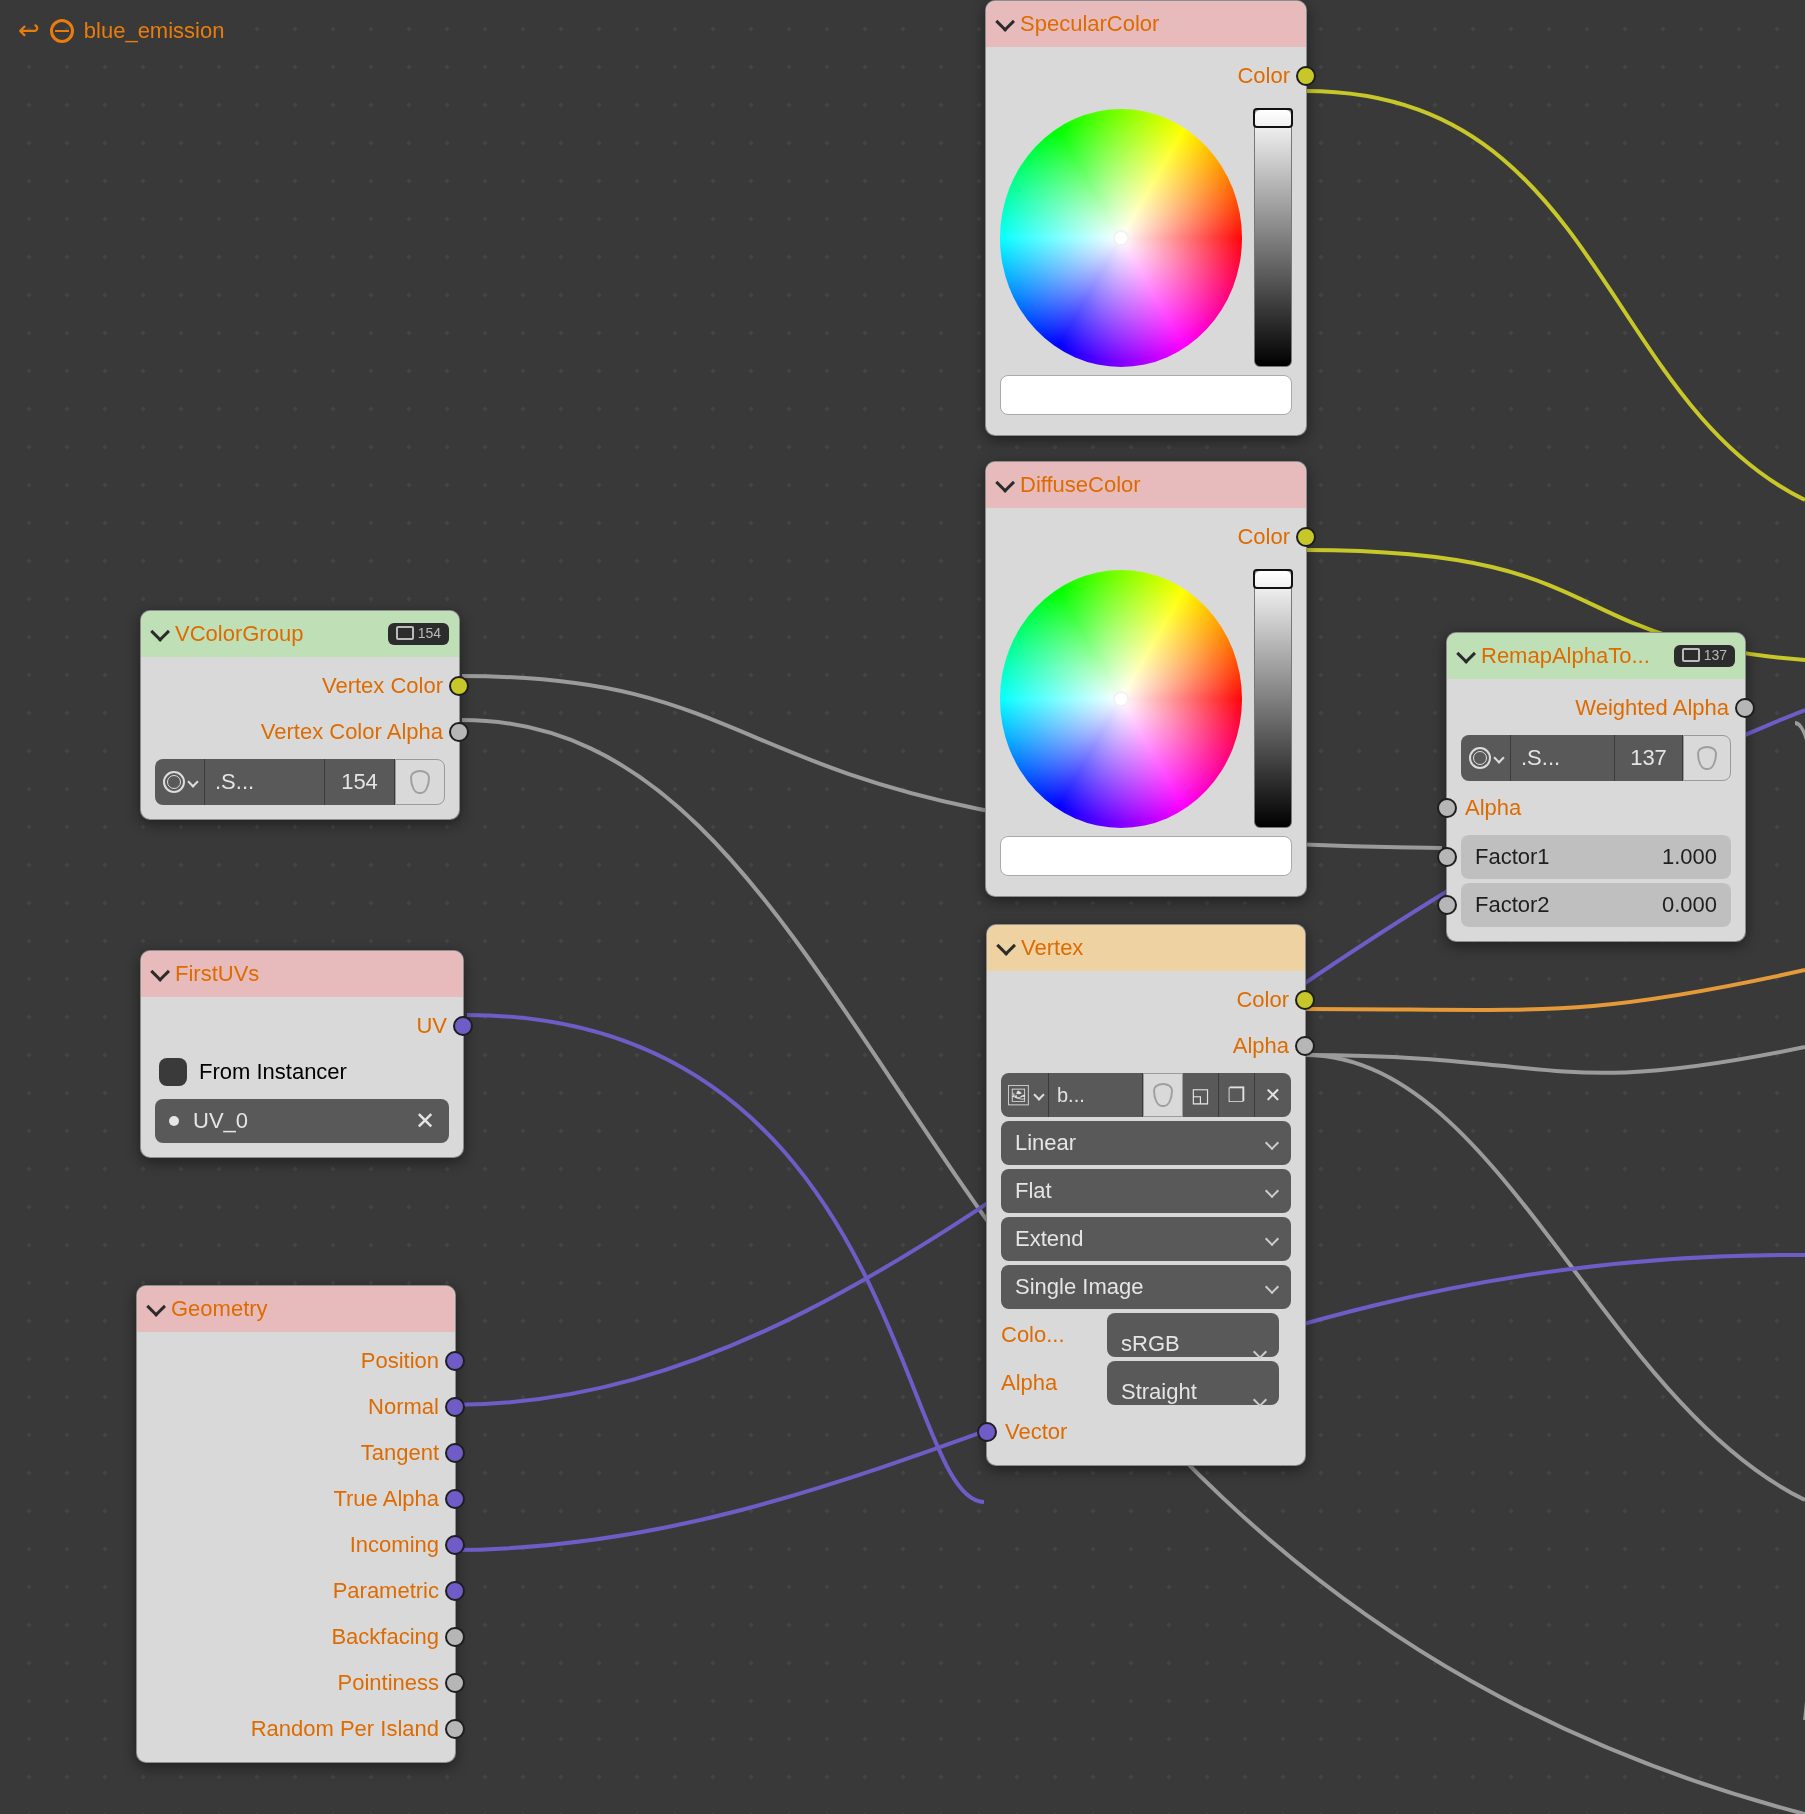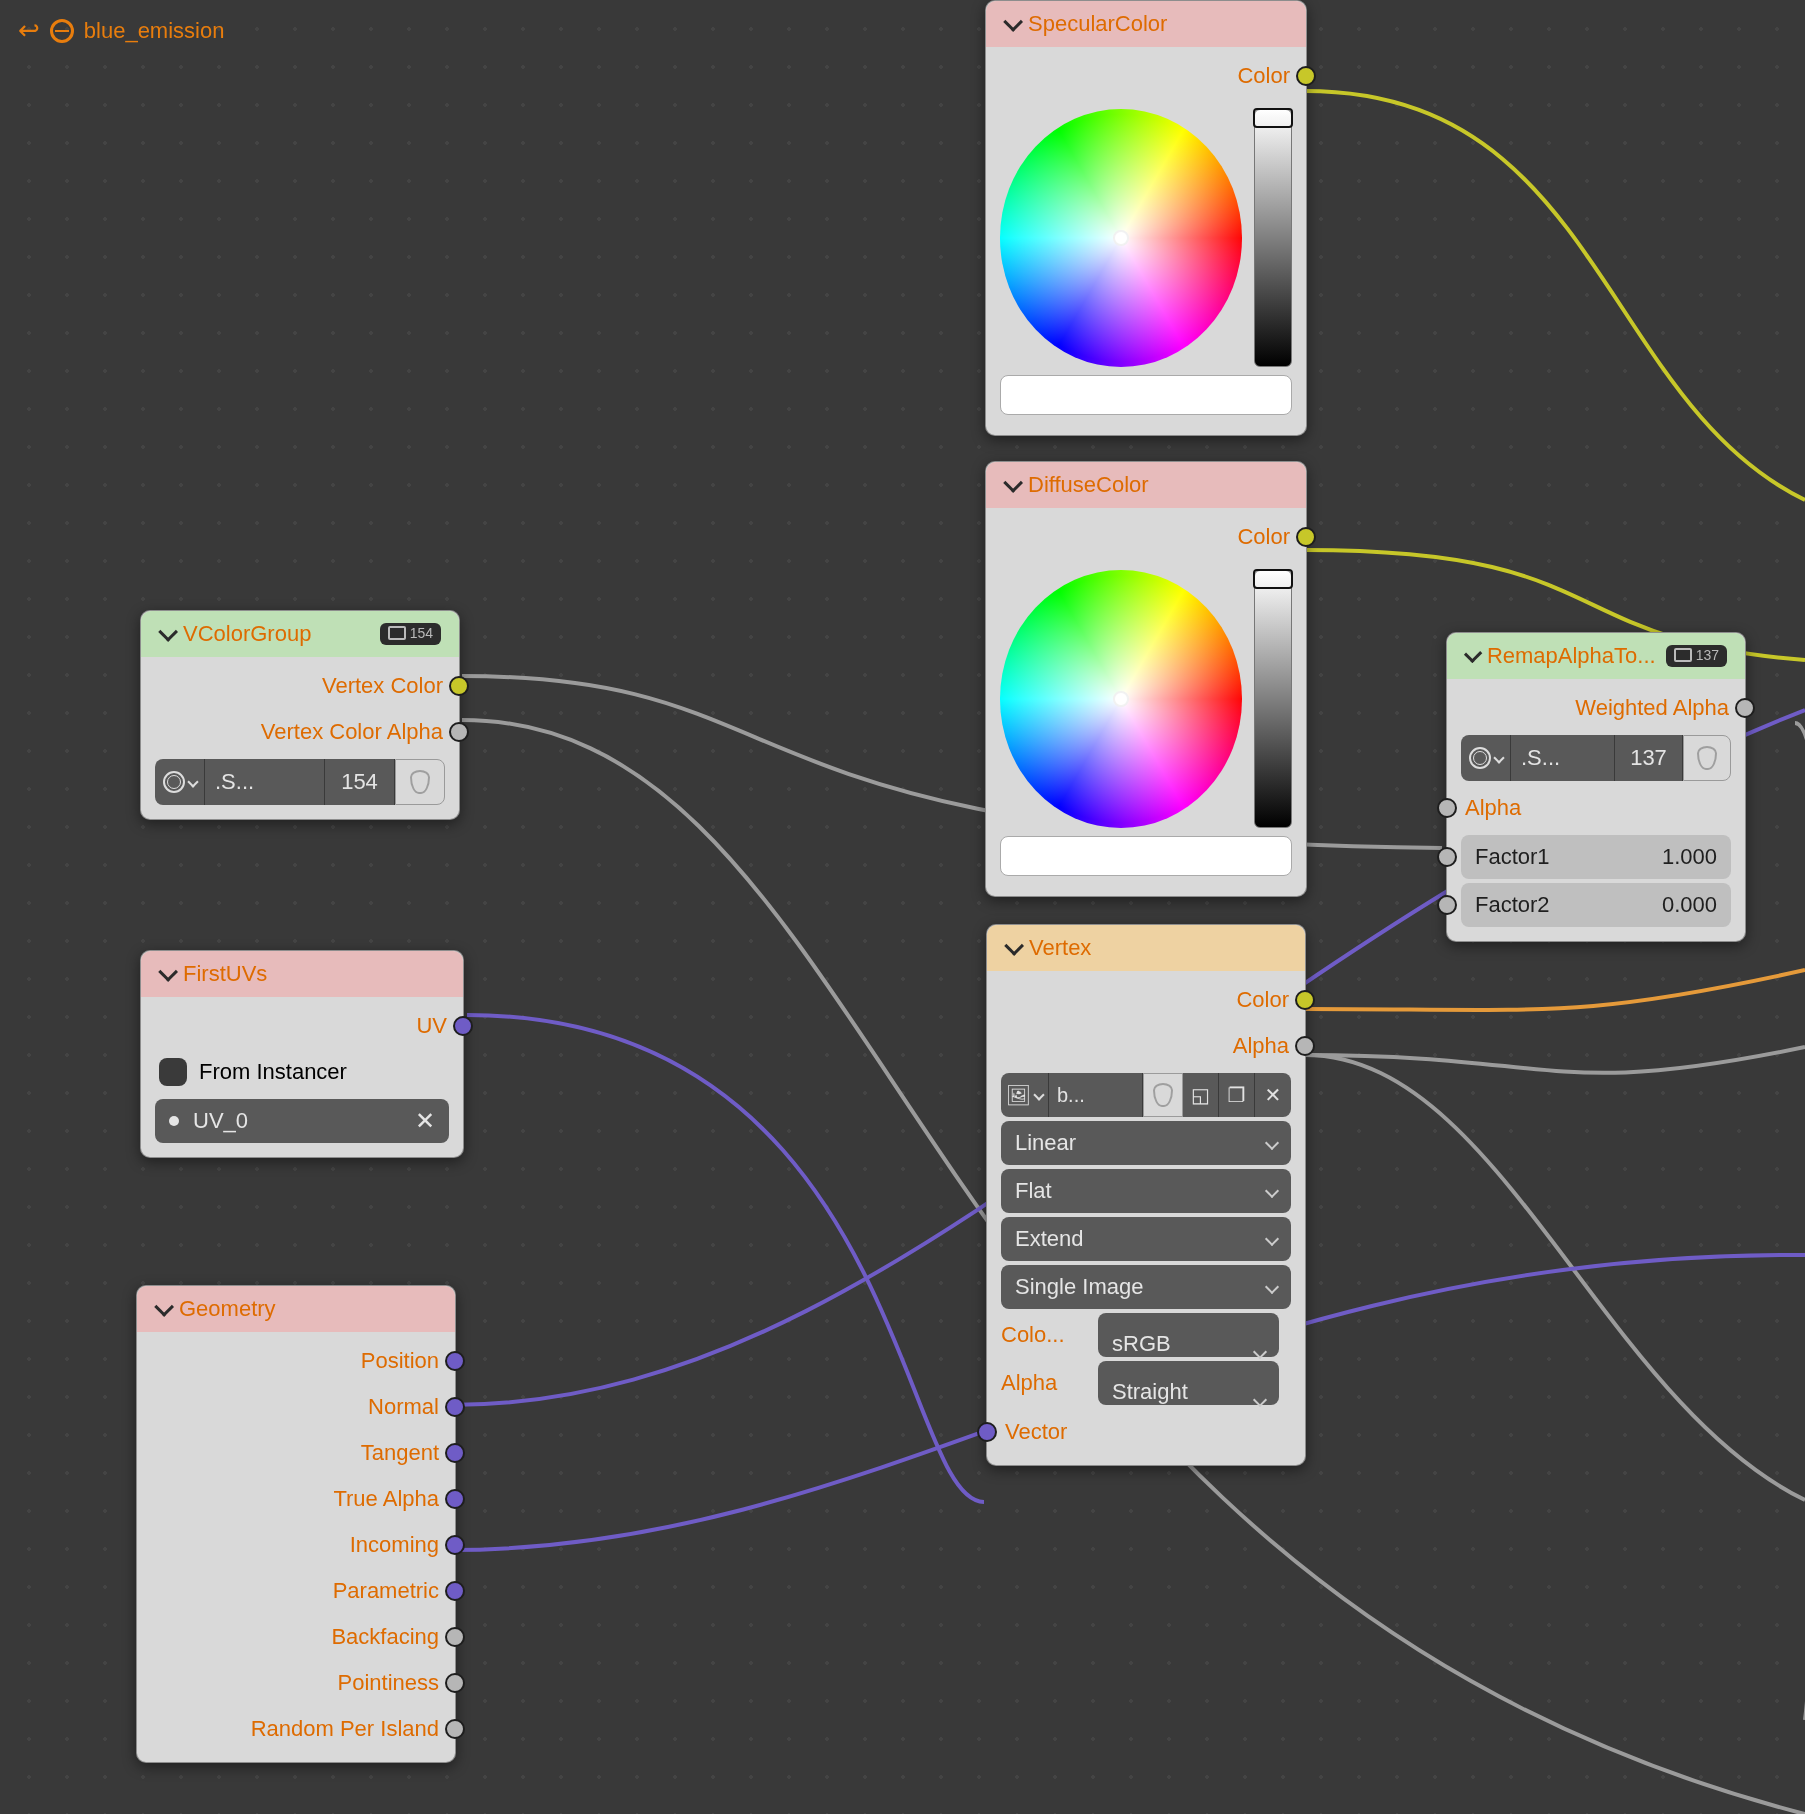--- a/index.html
+++ b/index.html
@@ -55,21 +55,21 @@
   box-shadow: 0 4px 14px rgba(0,0,0,0.45);
   border: 1px solid rgba(0,0,0,0.35);
   display: flex;
   flex-direction: column;
 }
 
 .node-header {
   display: flex;
   align-items: center;
   height: 46px;
-  padding: 0 18px;
+  padding: 0 10px;
   border-radius: 10px 10px 0 0;
   font-size: 22px;
   color: #de6b00;
   gap: 10px;
 }
 .hdr-pink  { background: #e7bbbb; }
 .hdr-green { background: #bfe0b6; }
 .hdr-tan   { background: #eed2a2; }
 
 .chevron-down-icon {
@@ -226,21 +226,21 @@
   font-size: 22px;
   color: #1f1f1f;
 }
 .light-field .lbl { }
 .light-field .val { margin-left: auto; }
 
 
 .inline-row {
   display: flex;
   align-items: center;
-  gap: 5px;
+  gap: 14px;
   margin: 4px 14px;
   height: 44px;
 }
 .inline-row .ilabel { color: #de6b00; font-size: 22px; width: 80px; overflow: hidden; white-space: nowrap; }
 .inline-row .dark-select { margin: 12px; flex: 1; align-items: flex-end; }
 
 
 .colorwheel-wrap {
   display: flex;
   gap: 12px;

